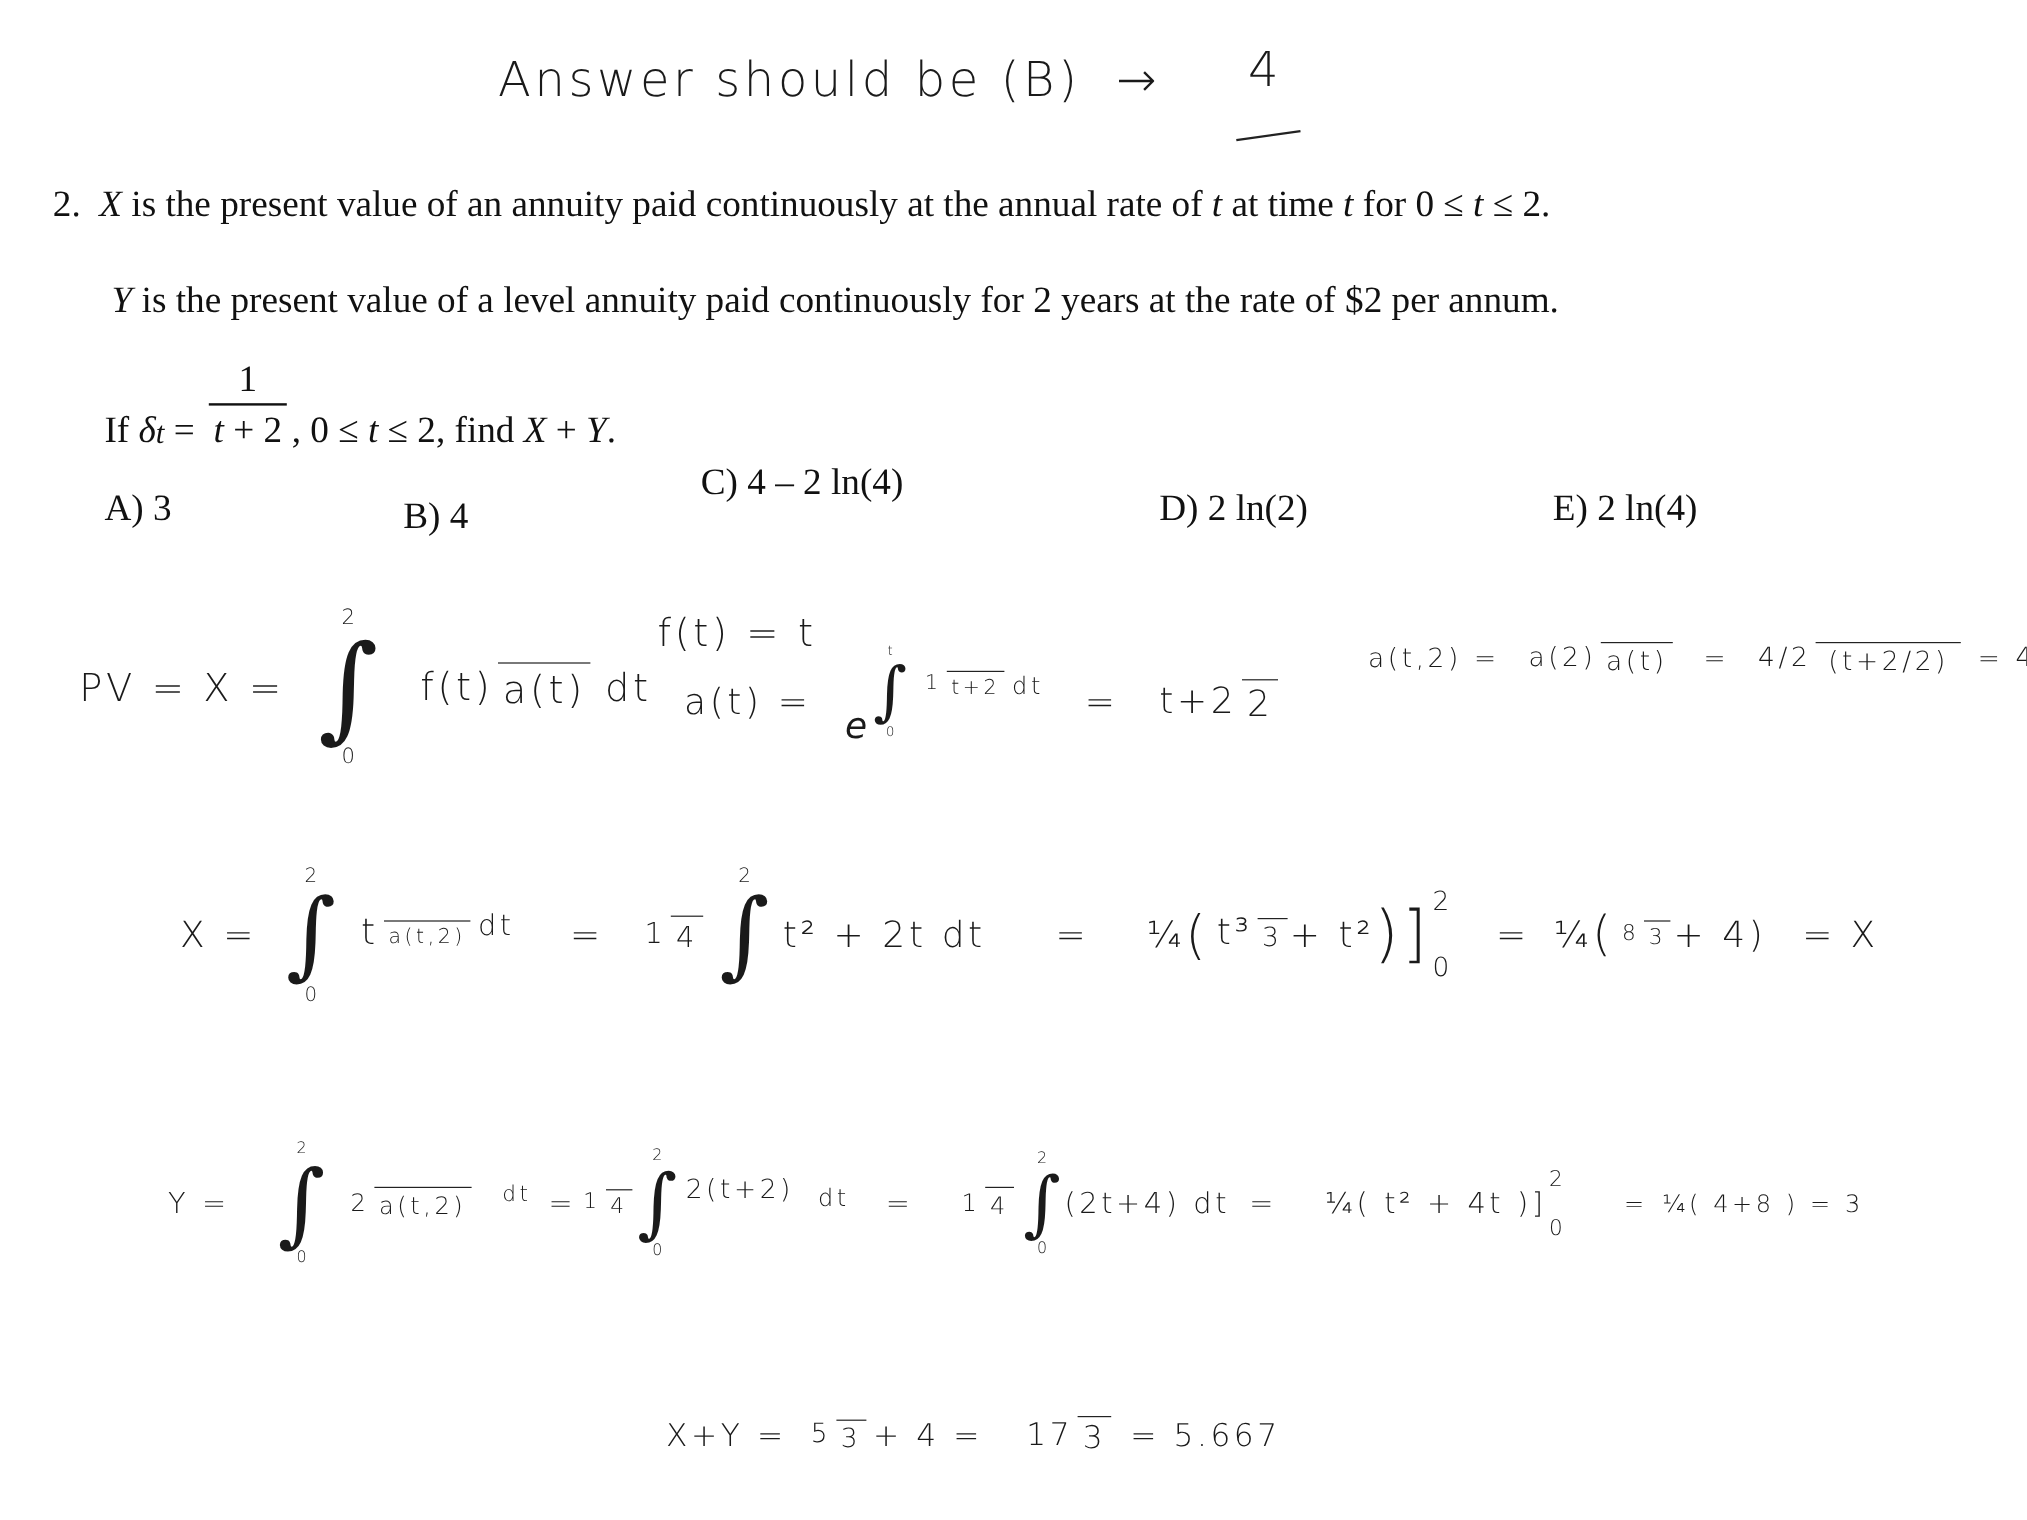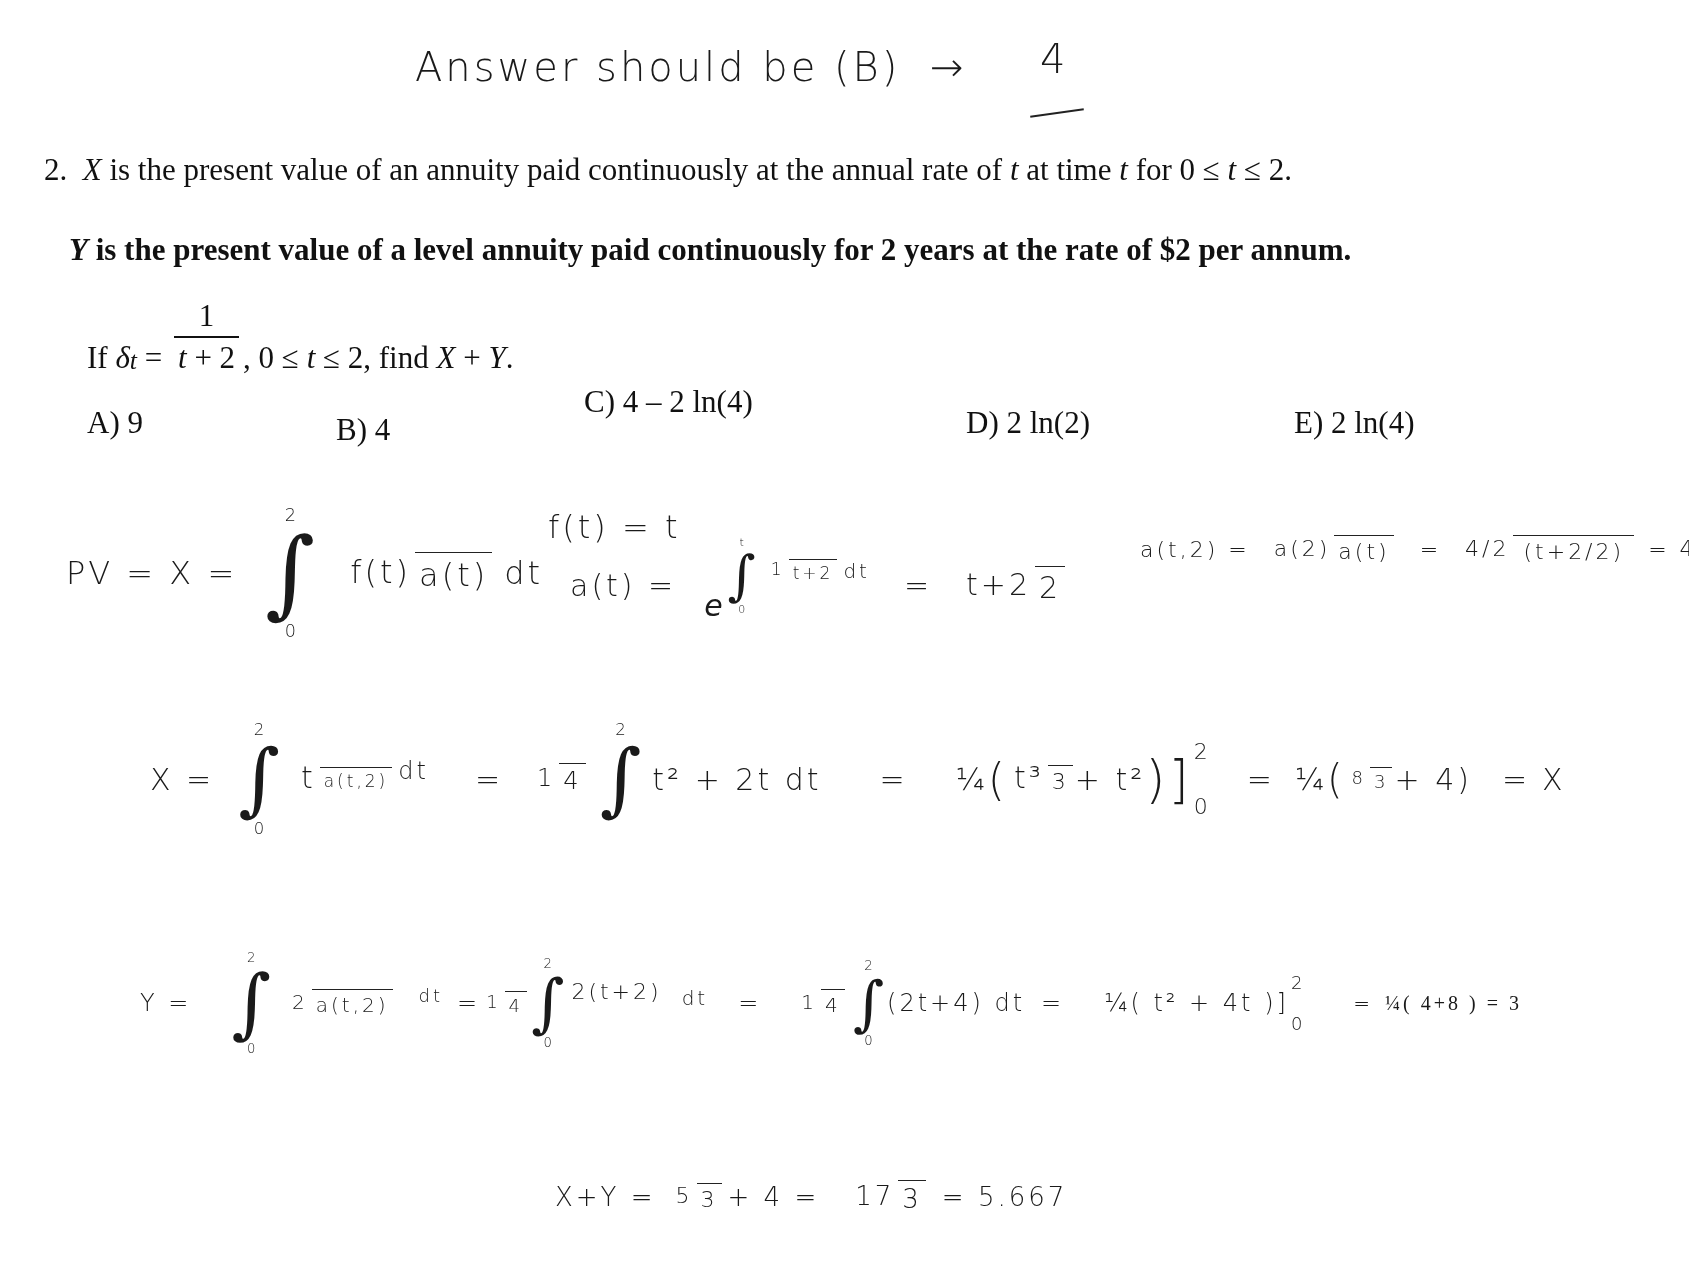--- a/index.html
+++ b/index.html
@@ -27,37 +27,37 @@
   <span style="margin-left:14px;">→</span>
 </div>
 <div class="abs hw" style="left:1040px; top:36px; font-size:40px;">4</div>
 <div class="underline-stroke" style="left:1030px; top:112px; width:54px;"></div>
 
 <div class="abs tex" style="left:44px; top:152px;">
   <span>2.</span>&nbsp;
   <i>X</i><span> is the present value of an annuity paid continuously at the annual rate of </span><i>t</i><span> at time </span><i>t</i><span> for 0 ≤ </span><i>t</i><span> ≤ 2.</span>
 </div>
 
-<div class="abs tex" style="left:69px; top:232px;font-weight:bold;">
+<div class="abs tex" style="left:93px; top:232px;">
   <i>Y</i><span> is the present value of a level annuity paid continuously for 2 years at the rate of $2 per annum.</span>
 </div>
 
 <div class="abs tex" style="left:87px; top:298px; display:flex; align-items:flex-end;">
   <span>If </span>&nbsp;
   <i>δ</i><sub><i>t</i></sub>
   <span style="white-space:pre;"> = </span>
   <span class="frac">
     <span class="num">1</span>
     <span class="den"><i>t</i><span style="white-space:pre;"> + 2</span></span>
   </span>
   <span>,</span>
   <span style="white-space:pre;"> 0 ≤ </span><i>t</i><span style="white-space:pre;"> ≤ 2, find </span><i>X</i><span style="white-space:pre;"> + </span><i>Y</i><span>.</span>
 </div>
 
-<div class="abs tex" style="left:87px; top:405px;">A) 9</div>
+<div class="abs tex" style="left:87px; top:405px;">A) 3</div>
 <div class="abs tex" style="left:336px; top:412px;">B) 4</div>
 <div class="abs tex" style="left:584px; top:384px;">C) 4 – 2 ln(4)</div>
 <div class="abs tex" style="left:966px; top:405px;">D) 2 ln(2)</div>
 <div class="abs tex" style="left:1294px; top:405px;">E) 2 ln(4)</div>
 
 <div class="abs hw" style="left:66px; top:505px; font-size:32px; display:flex; align-items:center;">
   <span style="margin-right:16px;">PV = X =</span>
   <span class="int" style="margin-left:12px;">
     <span class="lim">2</span>
     <span class="sign" style="font-size:96px;">∫</span>
@@ -196,21 +196,21 @@
   <span>(2t+4) dt</span>
   <span style="margin-left:16px;">=</span>
   <span style="margin-left:40px;">¼</span>
   <span>( t² + 4t )]</span>
   <span class="int" style="margin-left:2px; font-size:18px;">
     <span>2</span>
     <span style="height:20px;"></span>
     <span>0</span>
   </span>
   <span style="margin-left:40px; font-size:20px;">=</span>
-  <span style="margin-left:12px; font-size:20px;font-family:Liberation Serif, serif;">¼( 4+8 ) = 3</span>
+  <span style="margin-left:12px; font-size:20px;">¼( 4+8 ) = 3</span>
 </div>
 
 <div class="abs hw" style="left:555px; top:1180px; font-size:26px; display:flex; align-items:center;">
   <span>X+Y =</span>
   <span class="hfrac" style="margin-left:16px; font-size:22px;">
     <span class="num">5</span>
     <span class="den">3</span>
   </span>
   <span>+ 4 =</span>
   <span class="hfrac" style="margin-left:32px; font-size:26px;">

